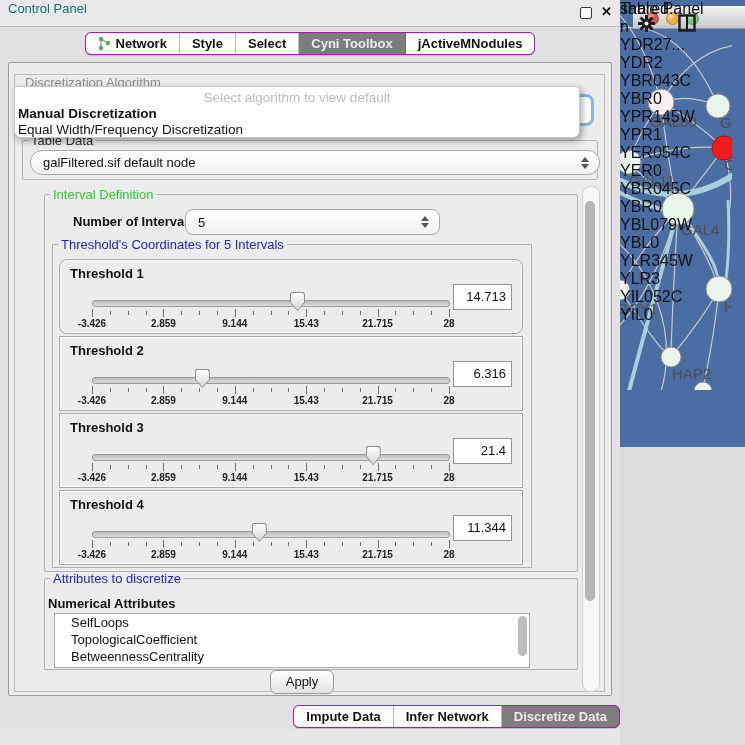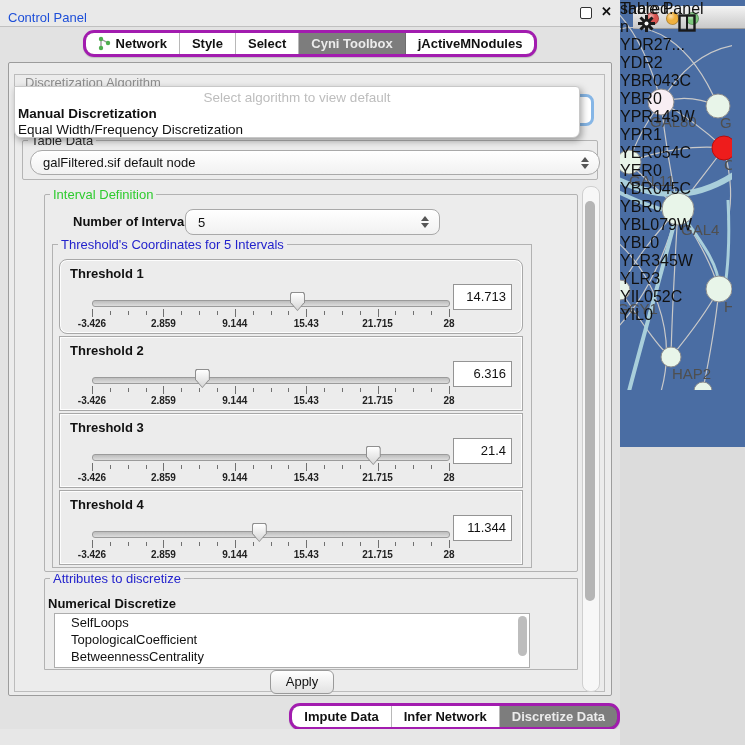--- a/index.html
+++ b/index.html
@@ -4,26 +4,26 @@
 <style>
   html,body{margin:0;padding:0}
   body{width:745px;height:745px;position:relative;overflow:hidden;
        background:#e0e0e0;font-family:"Liberation Sans",sans-serif;
        -webkit-font-smoothing:antialiased;color:#111}
   .abs{position:absolute}
 
   
   #left-panel{left:0;top:0;width:620px;height:745px;background:#e2e2e2}
   #titlebar{left:0;top:0;width:620px;height:26px;background:#e9e9e9;border-bottom:1px solid #c0c0c0}
-  #titlebar .t{position:absolute;left:8px;top:10px;font-size:13px;color:#1d4ed8}
+  #titlebar .t{position:absolute;left:8px;top:1px;font-size:13px;color:#0f766e}
   #float-icon{position:absolute;right:28px;top:7px;width:10px;height:10px;border:1.5px solid #333;border-radius:2px;background:#fff}
   #close-icon{position:absolute;right:8px;top:4px;font-size:13px;font-weight:bold;color:#111}
 
   #top-tab-bar{left:0;top:28px;width:620px;height:30px;display:flex;justify-content:center;align-items:center}
-  .tab-group{display:flex;background:#701a75;border:3px solid #a21caf;border-radius:11px;overflow:hidden;box-shadow:0 1px 1px rgba(0,0,0,.15)}
+  .tab-group{display:flex;background:#701a75;border:1px solid #a21caf;border-radius:6px;overflow:hidden;box-shadow:0 1px 1px rgba(0,0,0,.15)}
   .tab{display:flex;align-items:center;gap:5px;padding:3px 12px;font-size:13px;font-weight:bold;background:#fff;border-right:1px solid #b8b8b8;cursor:default;white-space:nowrap}
   .tab:last-child{border-right:none}
   .tab.sel{background:#7d7d7d;color:#ececec;border-color:#6e6e6e}
 
   #outer-box{left:8px;top:62px;width:602px;height:632px;background:#ececec;border:1px solid #9c9c9c;border-radius:2px}
   #settings-box{left:14px;top:74px;width:589px;height:616px;border:1px solid #bcbcbc;background:#ececec}
   .group-label{position:absolute;font-size:13px;background:#ececec;padding:0 3px;line-height:13px}
   #algo-label{left:22px;top:76px;color:#8d8d8d;z-index:1}
 
   
@@ -323,21 +323,21 @@
           <span class="ticklabel" style="left: 60%;">15.43</span>
           <span class="ticklabel" style="left: 80%;">21.715</span>
           <span class="ticklabel" style="left: 100%;">28</span>
         </div>
         <div class="th-value">11.344</div>
       </div>
     </div>
 
   <div id="attr-group" class="abs"></div>
   <span id="attr-label" class="group-label abs">Attributes to discretize</span>
-  <div id="attr-heading" class="abs">Numerical Discretize</div>
+  <div id="attr-heading" class="abs">Numerical Attributes</div>
   <div id="attr-list" class="abs">
     <div id="attr-items">
         <div class="attr-item">SelfLoops</div>
         <div class="attr-item">TopologicalCoefficient</div>
         <div class="attr-item">BetweennessCentrality</div>
       </div>
     <div id="attr-scrollbar">
         <div id="attr-scroll-thumb"></div>
       </div>
   </div>

